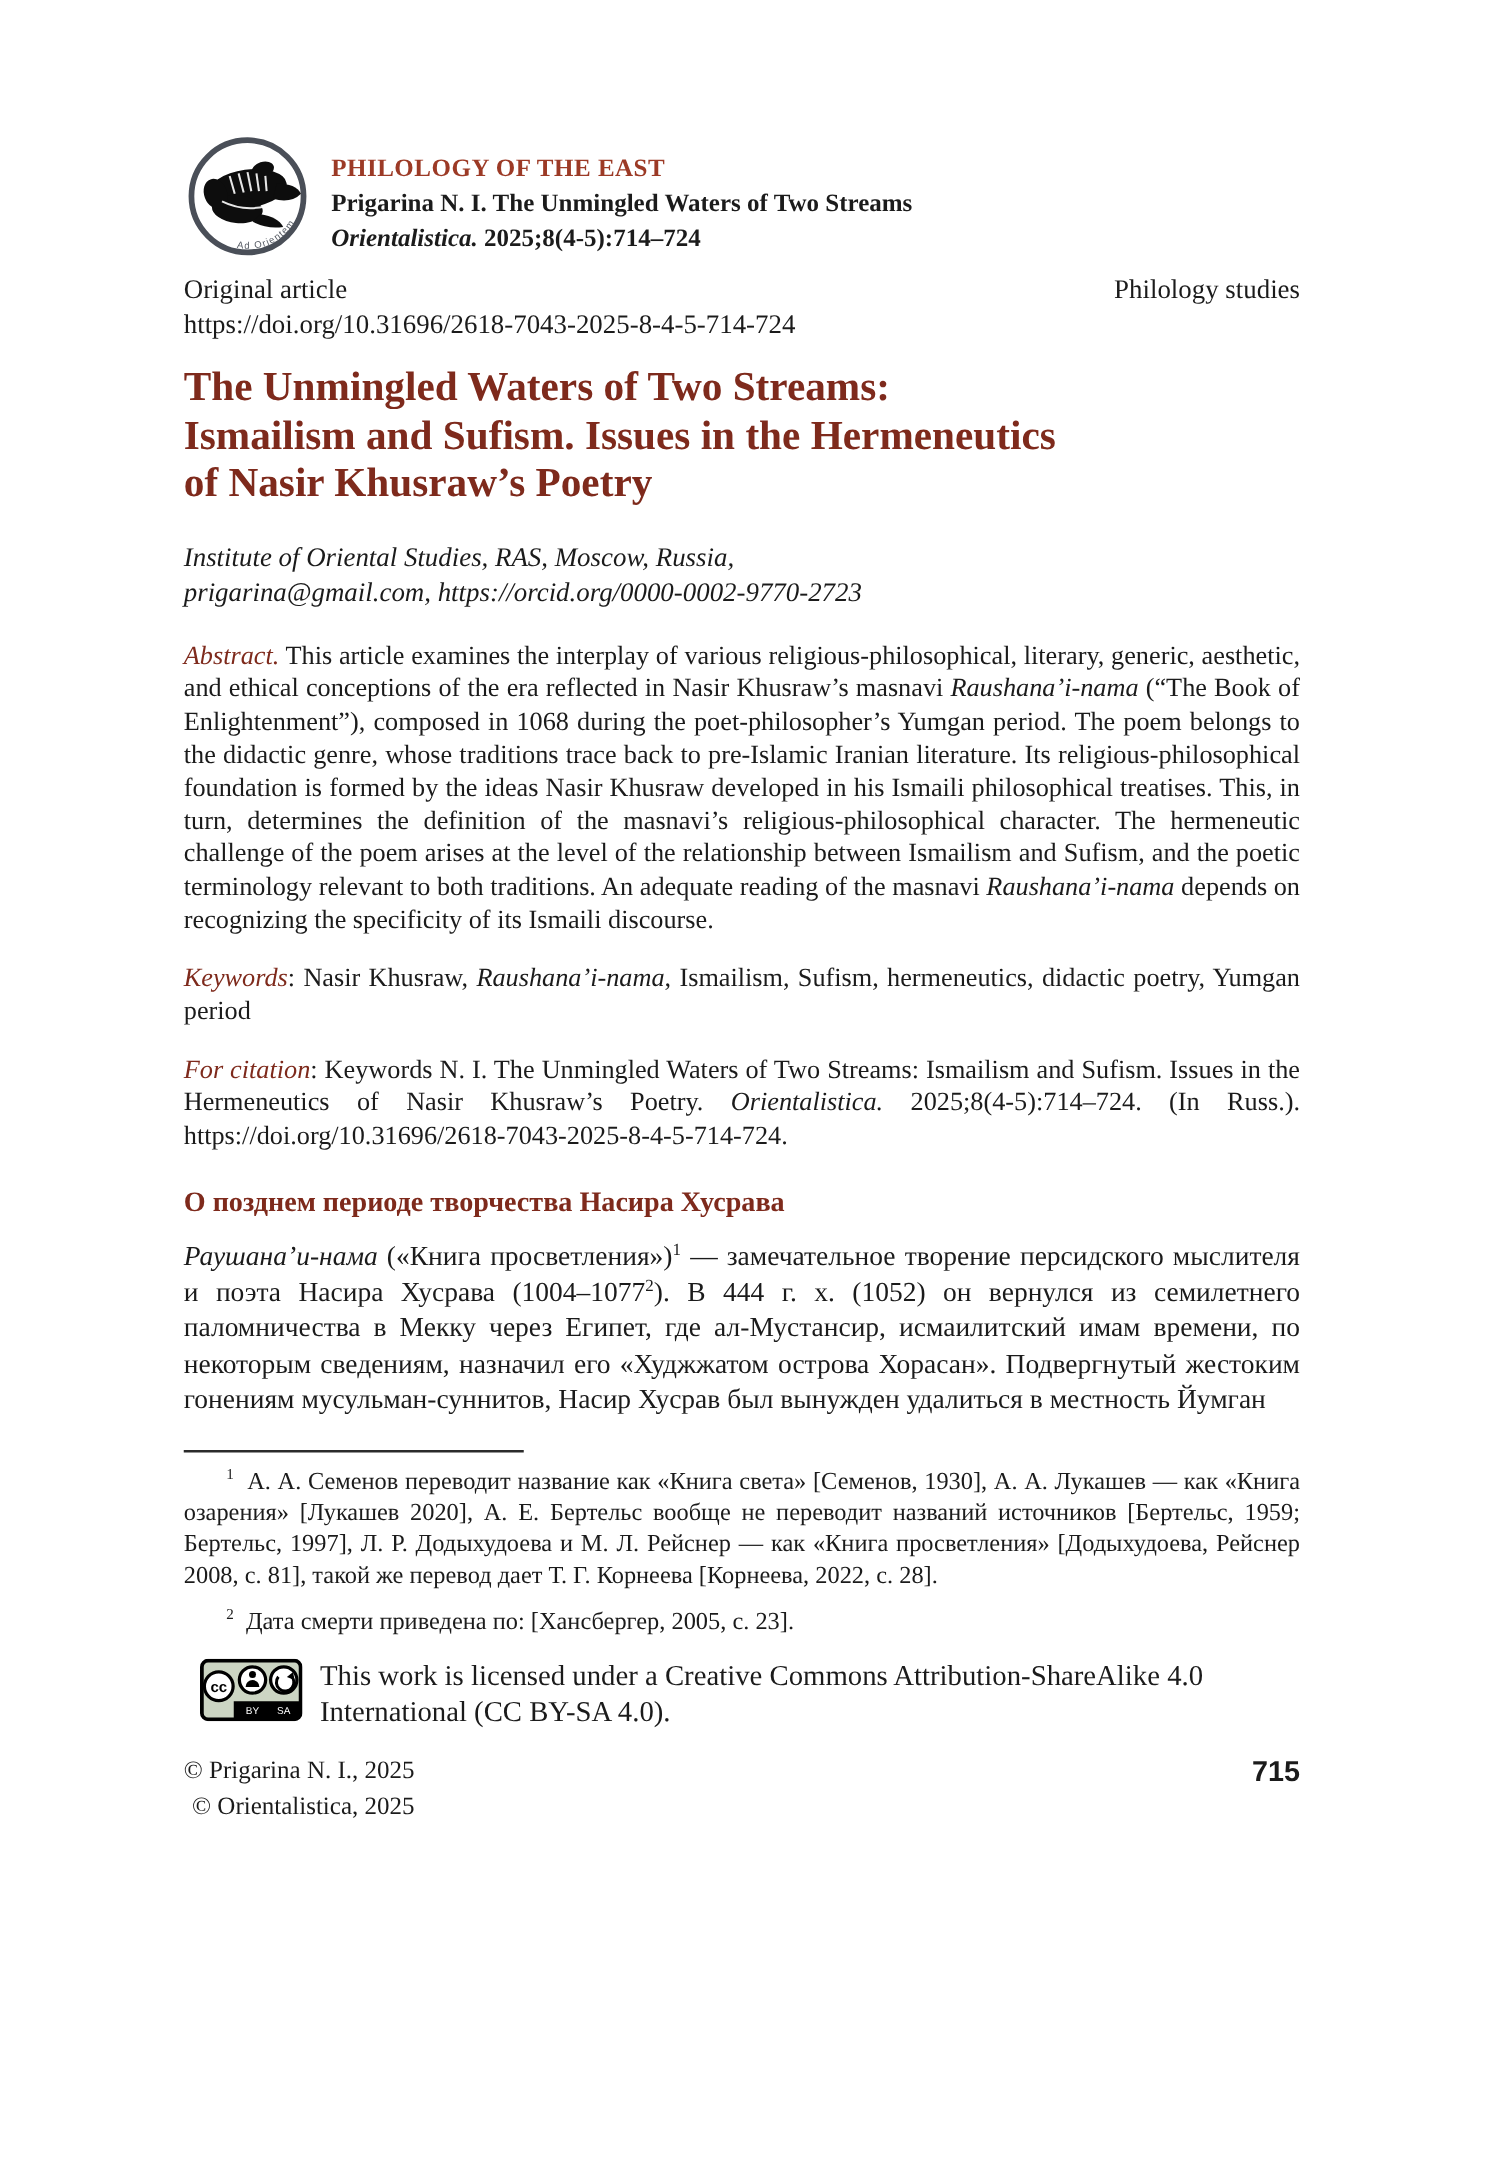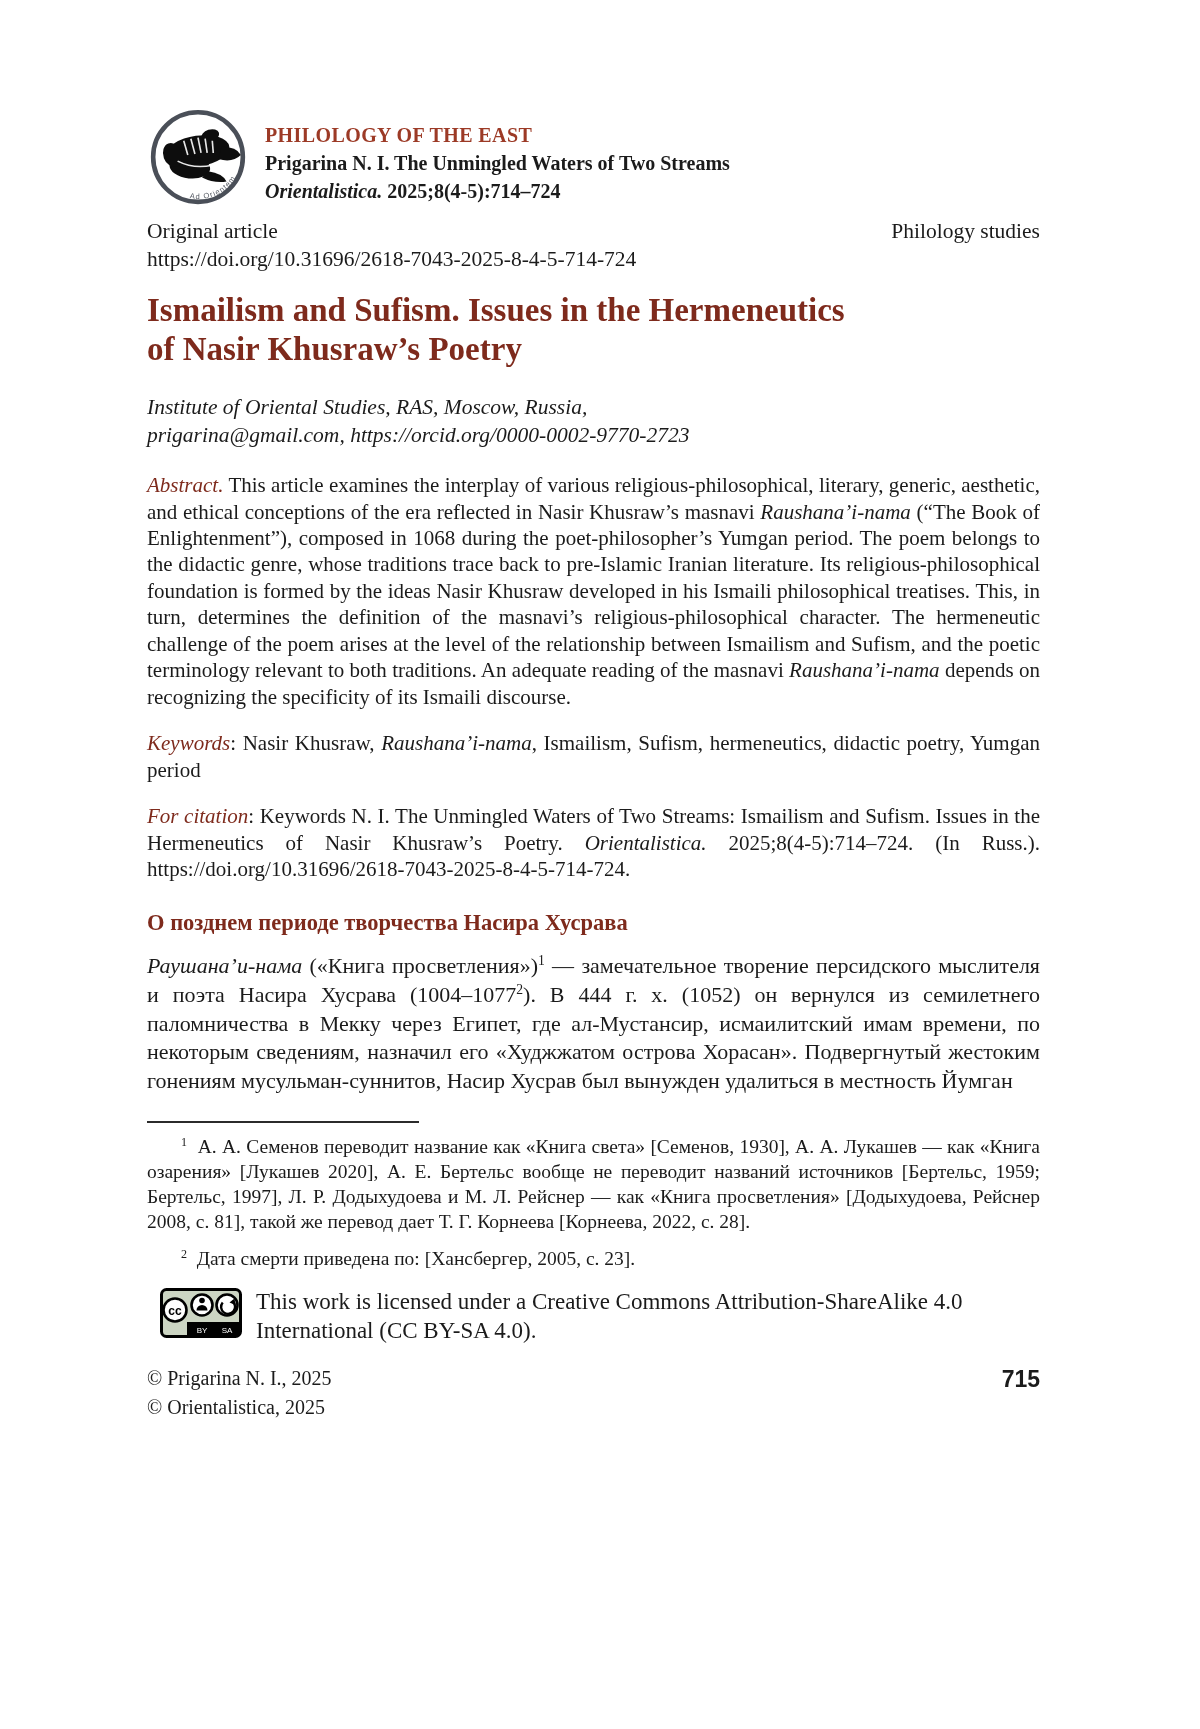--- a/index.html
+++ b/index.html
@@ -39,21 +39,21 @@
   .sg-sup{vertical-align:super;font-size:0.62em;line-height:0;}
   
   .bottom{margin-top:26px;}
   .fn-rule{width:272px;border:0;border-top:2px solid var(--rule);margin:0 0 12px;}
   .footnote{font-size:19.5px;line-height:1.28;text-align:justify;text-indent:34px;margin:0 0 12px;}
   .footnote sup{font-size:0.62em;line-height:0;}
   .license-row{display:flex;gap:14px;align-items:flex-start;margin:16px 13px 0;}
   .cc-badge{flex:0 0 auto;}
   .license-text{font-size:23px;line-height:1.25;}
   .foot-row{display:flex;justify-content:space-between;align-items:flex-start;margin-top:18px;}
-  .copyright{font-size:20px;line-height:1.45;}
+  .copyright{font-size:20px;line-height:1.45;text-align:right;}
   .page-number{font-family:"Liberation Sans", sans-serif;font-weight:bold;font-size:23px;margin-top:2px;}
 </style>
 </head>
 <body>
 
 <div class="page">
 
   <div class="masthead">
     <svg class="logo" viewBox="0 0 100 104" aria-hidden="true">
       <circle cx="50" cy="54" r="44" fill="none" stroke="#4a4f58" stroke-width="4.5"></circle>
@@ -87,20 +87,21 @@
 
   <div class="meta-row">
     <div>
       <div>Original article</div>
       <div>https://doi.org/10.31696/2618-7043-2025-8-4-5-714-724</div>
     </div>
     <div>Philology studies</div>
   </div>
 
   <h1 class="article-title">
+    <div>The Unmingled Waters of Two Streams:</div>
     <div>Ismailism and Sufism. Issues in the Hermeneutics</div>
     <div>of Nasir Khusraw’s Poetry</div>
   </h1>
 
   <div class="affiliation">
     <div>Institute of Oriental Studies, RAS, Moscow, Russia,</div>
     <div>prigarina@gmail.com, https://orcid.org/0000-0002-9770-2723</div>
   </div>
 
   <p class="para"><span class="sg-label">Abstract.</span><span> This article examines the interplay of various religious-philosophical, literary, generic, aesthetic, and ethical conceptions of the era reflected in Nasir Khusraw’s masnavi </span><span class="sg-i">Raushana’i-nama</span><span> (“The Book of Enlightenment”), composed in 1068 during the poet-philosopher’s Yumgan period. The poem belongs to the didactic genre, whose traditions trace back to pre-Islamic Iranian literature. Its religious-philosophical foundation is formed by the ideas Nasir Khusraw developed in his Ismaili philosophical treatises. This, in turn, determines the definition of the masnavi’s religious-philosophical character. The hermeneutic challenge of the poem arises at the level of the relationship between Ismailism and Sufism, and the poetic terminology relevant to both traditions. An adequate reading of the masnavi </span><span class="sg-i">Raushana’i-nama</span><span> depends on recognizing the specificity of its Ismaili discourse.</span></p>

